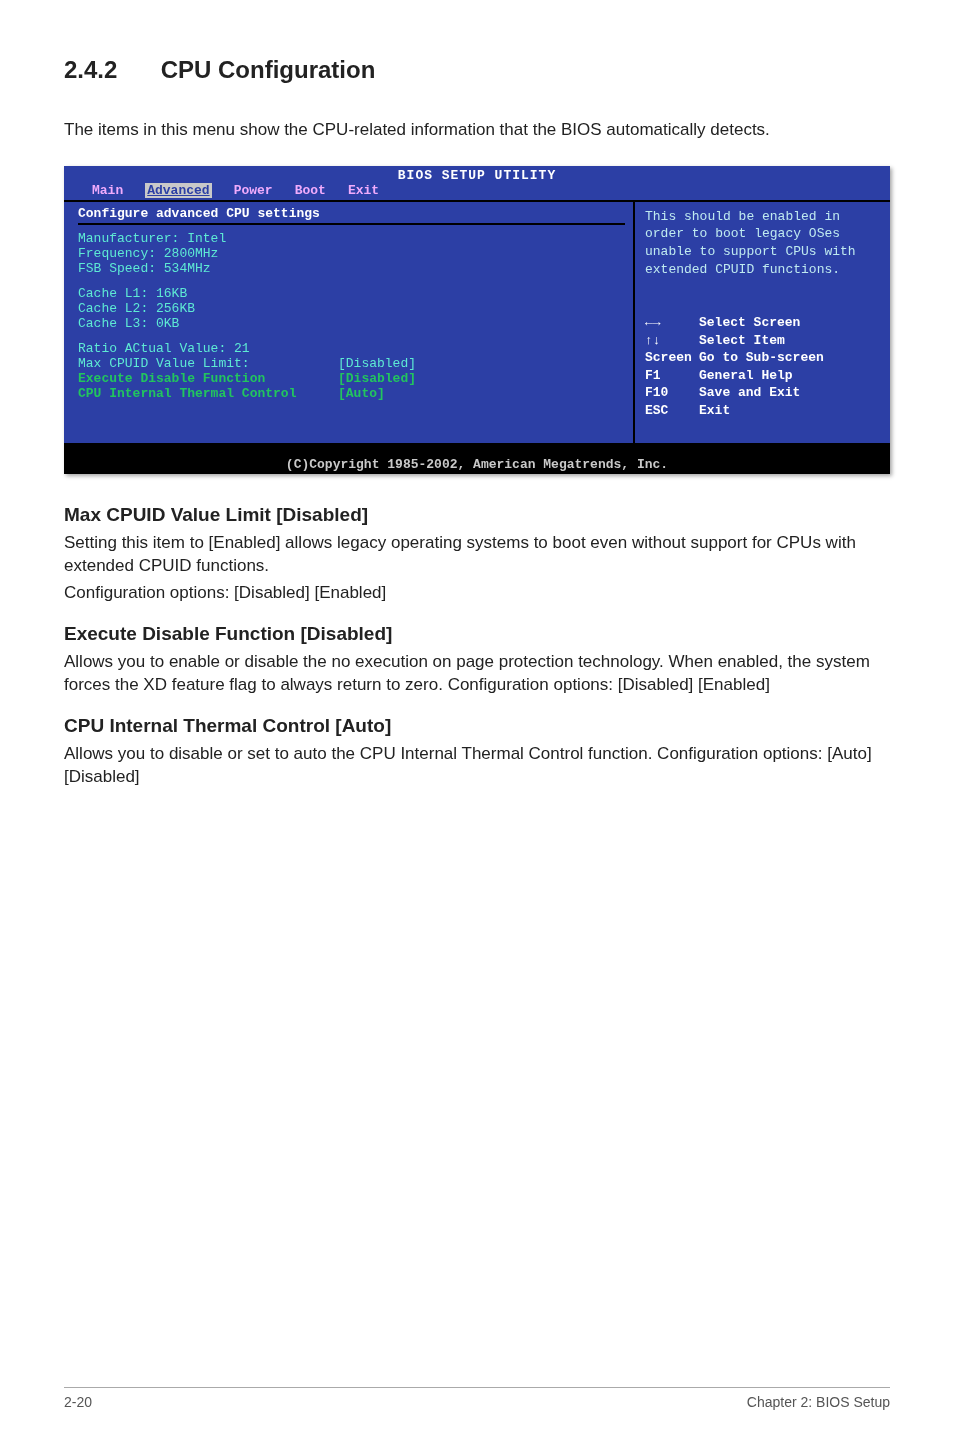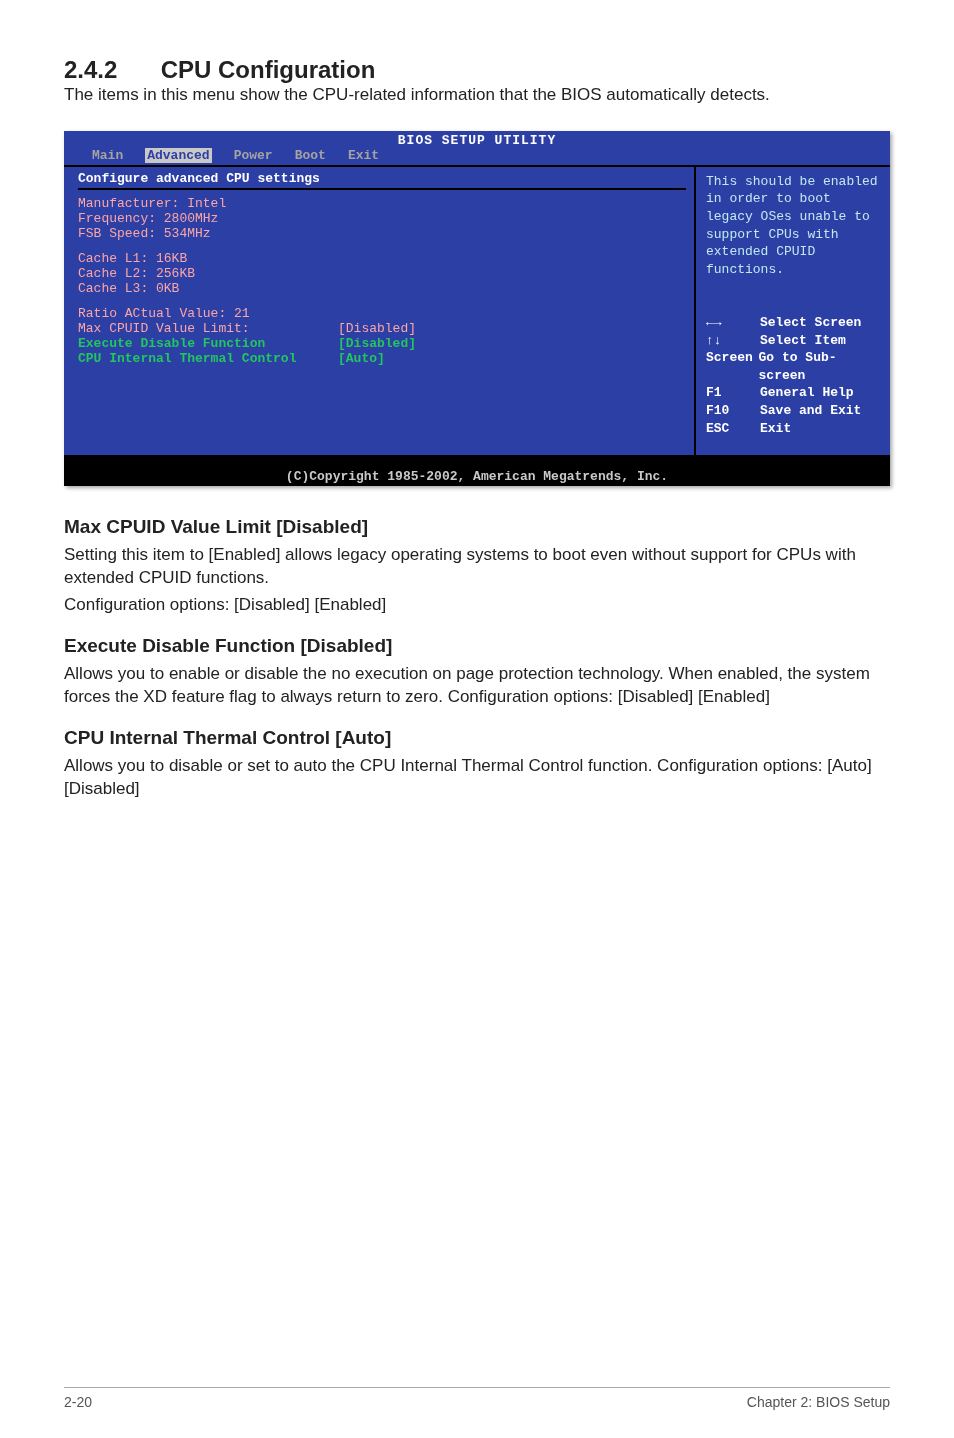--- a/index.html
+++ b/index.html
@@ -6,21 +6,21 @@
   html, body { width: 954px; height: 1438px; }
   body {
     font-family: Arial, Helvetica, sans-serif;
     color: #222;
     background: #fff;
     padding: 56px 64px 40px 64px;
     position: relative;
   }
   h2.sec-title { font-size: 24px; font-weight: bold; }
   .sec-num { display: inline-block; width: 90px; }
-  p.intro { font-size: 17px; line-height: 1.35; margin-bottom: 24px; }
+  p.intro { font-size: 17px; line-height: 1.35; margin-bottom: 24px; margin-top: 35px; }
 
   
   .bios {
     width: 100%;
     background: #2c3fa5;
     font-family: "Courier New", monospace;
     font-size: 13px;
     color: #fff;
     margin-bottom: 30px;
     box-shadow: 2px 2px 4px rgba(0,0,0,.35);
@@ -30,47 +30,48 @@
     padding: 2px 0 0 0;
     font-weight: bold;
     letter-spacing: 1px;
   }
   .bios-tabs {
     display: flex;
     gap: 22px;
     padding: 0 28px 2px 28px;
     font-weight: bold;
   }
-  .bios-tabs span { color: #a3a3a3; }
+  .bios-tabs span { color: #f0abfc; }
   .bios-tabs span.active {
     background: #c9c9c9;
     color: #2c3fa5;
     padding: 0 2px;
+    text-decoration: underline;
   }
   .bios-body { display: flex; }
   .bios-left {
     flex: 1;
     border-top: 2px solid #000000;
     border-right: 2px solid #000;
     padding: 4px 8px 12px 14px;
   }
   .bios-right {
-    width: 194px;
+    width: 255px;
     border-top: 2px solid #000;
-    padding: 6px 10px 18px 10px;
+    padding: 6px 10px 24px 10px;
     line-height: 1.35;
   }
   .bios-left .cfg-head {
     color: #fff;
     font-weight: bold;
     border-bottom: 2px solid #000;
     padding-bottom: 2px;
     margin-bottom: 6px;
   }
-  .dim { color: #fca5a5; }
+  .dim { color: #5eead4; }
   .wht { color: #fff; font-weight: bold; }
   .bios-row { display: flex; }
   .bios-row .k { width: 260px; }
   .bios-row .v { }
   .bios-row.wht .k, .bios-row.wht .v { color: #22c55e; font-weight: bold; }
   .bios-help-top { color: #bfeaf0; margin-bottom: 36px; }
   .bios-help-keys { color: #fff; font-weight: bold; }
   .bios-help-keys .row { display: flex; }
   .bios-help-keys .row .a { width: 54px; }
   .bios-footer {

